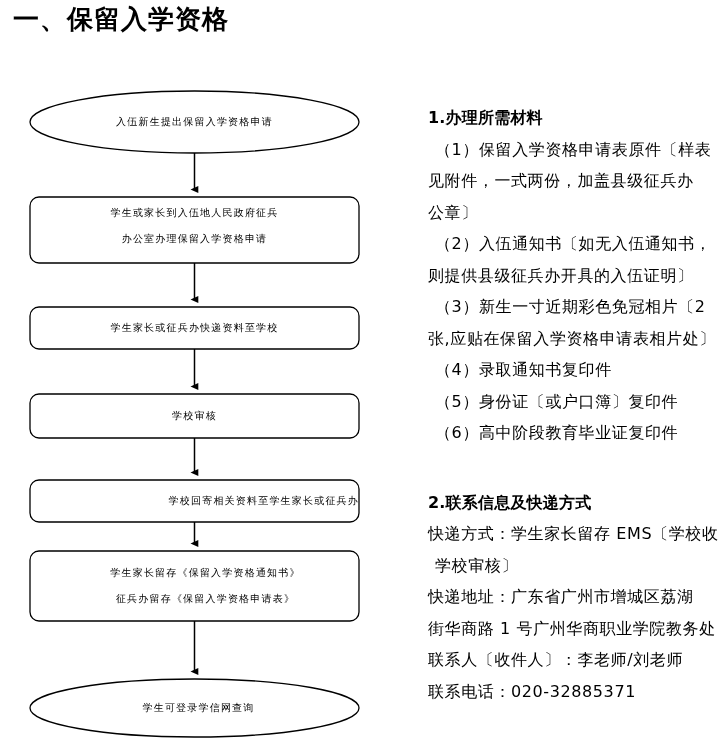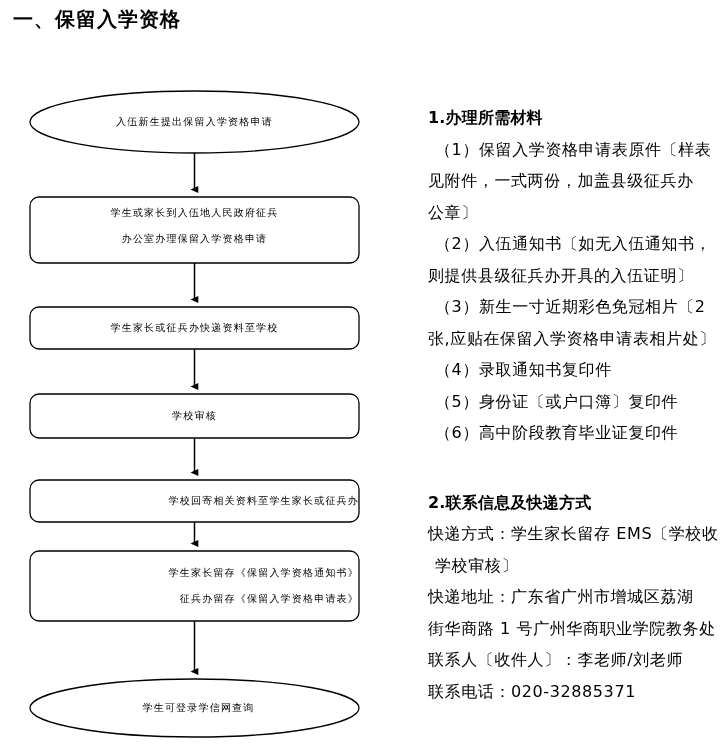--- a/index.html
+++ b/index.html
@@ -14,21 +14,21 @@
     font-family: "DejaVu Sans", "Liberation Sans", sans-serif;
     color: #000000;
     overflow: hidden;
   }
 
   
   #page-title {
     position: absolute;
     left: 13px;
     top: 2px;
-    font-size: 20px;
+    font-size: 26px;
     font-weight: bold;
     letter-spacing: 1px;
     line-height: 34px;
     white-space: nowrap;
   }
 
   
   #flowchart {
     position: absolute;
     left: 0;
@@ -124,21 +124,21 @@
   </div>
 
   <div class="node-label" style="left:30px; top:394px; width:329px; height:44px;">
     <span class="ln">学校审核</span>
   </div>
 
   <div class="node-label" style="left:30px; top:480px; width:329px; height:42px;align-items:flex-end;">
     <span class="ln">学校回寄相关资料至学生家长或征兵办</span>
   </div>
 
-  <div class="node-label" style="left:30px; top:551px; width:329px; height:70px; align-items:flex-end; padding-left:22px; box-sizing:border-box;">
+  <div class="node-label" style="left:30px; top:551px; width:329px; height:70px; align-items:center; padding-left:22px; box-sizing:border-box;">
     <span class="ln">学生家长留存《保留入学资格通知书》</span>
     <span class="ln">征兵办留存《保留入学资格申请表》</span>
   </div>
 
   <div class="node-label" style="left:34px; top:679px; width:329px; height:58px;">
     <span class="ln">学生可登录学信网查询</span>
   </div>
 
 </div>
 

